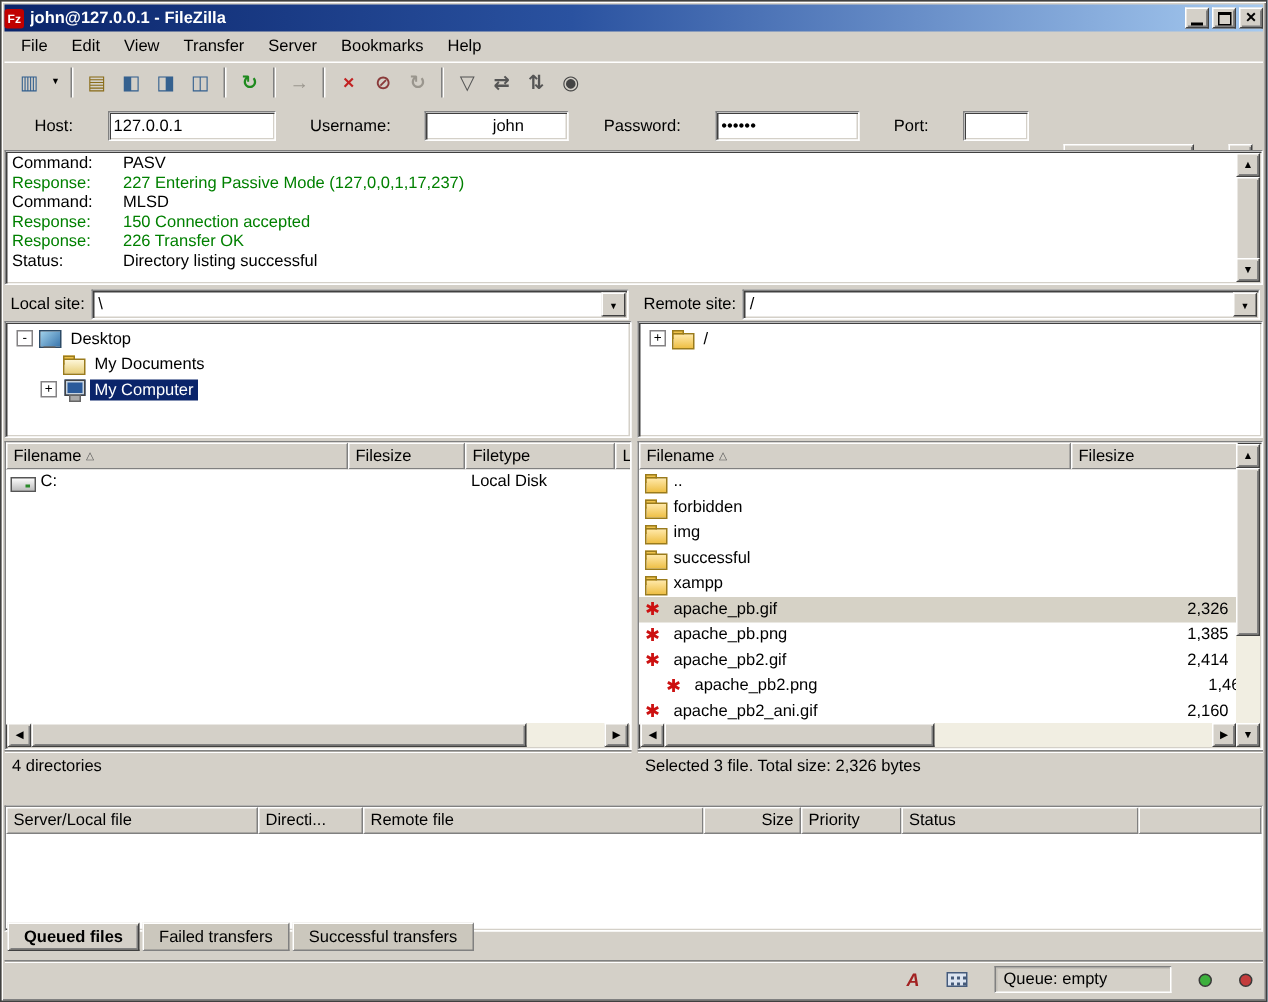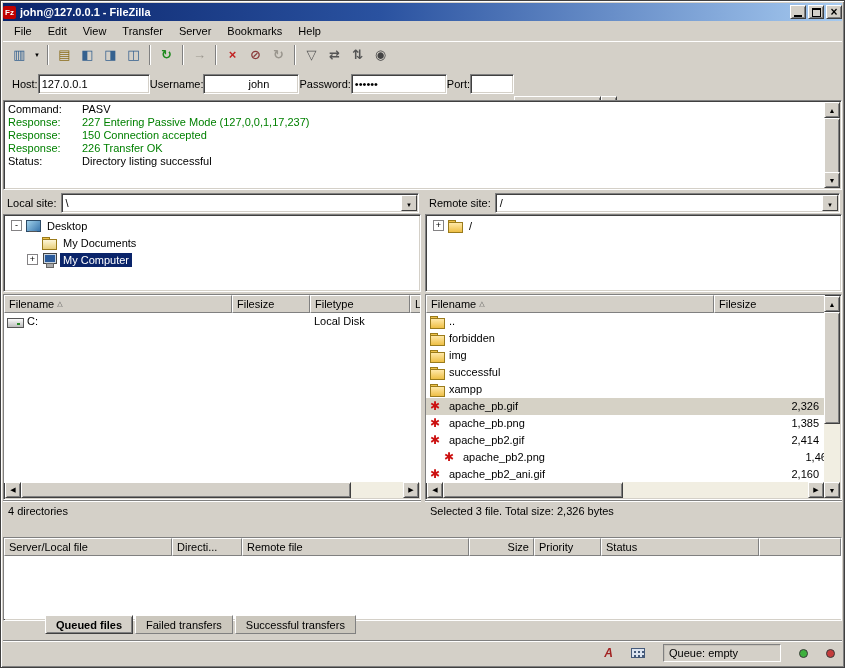--- a/index.html
+++ b/index.html
@@ -28,21 +28,21 @@
   .menu-item{padding:3px 8px;}
   .toolbar{position:absolute;left:2px;right:2px;top:40px;height:27px;display:flex;align-items:center;padding-left:5px;
            border-top:1px solid #fff;}
   .tbtn{width:23px;height:23px;display:flex;align-items:center;justify-content:center;}
   .tglyph{font-size:13px;line-height:14px;font-weight:bold;}
   .tdrop{width:12px;height:23px;display:flex;align-items:center;justify-content:center;}
   .tdrop::after,.dd-arrow::before{content:"▼";font-size:6px;line-height:6px;}
   .tsep{width:2px;height:20px;border-left:1px solid #808080;border-right:1px solid #fff;margin:0 4px;}
 
   
-  .quickbar{position:absolute;left:4px;right:2px;top:67px;height:31px;display:flex;align-items:center;gap:0;padding:0 7px;}
+  .quickbar{position:absolute;left:15px;right:2px;top:67px;height:31px;display:flex;align-items:center;gap:23px;padding:0 7px;}
   .qinput{height:20px;background:#fff;font:11px "Liberation Sans",sans-serif;padding:0 3px;outline:none;
           border:1px solid;border-color:#808080 #fff #fff #808080;box-shadow:inset 1px 1px 0 #404040,inset -1px -1px 0 #d4d0c8;}
   .qi-host{width:112px;} .qi-user{width:96px;padding-left:44px;} .qi-pass{width:96px;} .qi-port{width:44px;}
   .btn{height:22px;background:#d4d0c8;font:11px "Liberation Sans",sans-serif;padding:0 9px;
        border:1px solid;border-color:#fff #404040 #404040 #fff;box-shadow:inset 1px 1px 0 #d4d0c8,inset -1px -1px 0 #808080;margin-top:47px;}
   .btn-dd{width:16px;padding:0;}
 
   
   .logpane{position:absolute;left:2px;right:2px;top:99px;height:90px;background:#fff;}
   .loglines{position:absolute;left:1px;top:1px;right:17px;bottom:1px;padding:1px 3px;overflow:hidden;}
@@ -129,21 +129,21 @@
 
   
   .panestatus{position:absolute;top:499px;height:21px;padding:4px 5px 0;border-top:1px solid #808080;
               box-shadow:inset 0 1px 0 #fff;white-space:nowrap;overflow:hidden;}
   .panestatus.local{left:2px;width:418px;}
   .panestatus.remote{left:424px;right:2px;}
   .queuepane{position:absolute;left:2px;right:2px;top:536px;height:84px;background:#fff;}
   .qbody{height:63px;background:#fff;}
 
   
-  .tabs{position:absolute;left:2px;top:614px;height:19px;display:flex;gap:2px;padding-left:18px;margin-left:24px;}
+  .tabs{position:absolute;left:2px;top:614px;height:19px;display:flex;gap:2px;padding-left:2px;}
   .tab{height:19px;padding:3px 10px 0;background:#cbc7bd;white-space:nowrap;
        border:1px solid;border-color:#fff #808080 #808080 #fff;}
   .tab.active{background:#d4d0c8;font-weight:bold;border-color:#fff #404040 #404040 #fff;
               box-shadow:inset 1px 1px 0 #d4d0c8,inset -1px -1px 0 #808080;}
 
   
   .statusbar{position:absolute;left:2px;right:2px;bottom:2px;height:25px;display:flex;align-items:center;gap:18px;
              padding:0 7px;border-top:1px solid #808080;box-shadow:inset 0 1px 0 #fff;}
   .sb-spacer{flex:1;}
   .ascii-ind::before{content:"A";font-weight:bold;font-style:italic;font-size:12px;color:#a22222;}
@@ -246,20 +246,21 @@
     <span class="qlabel">Port:</span>
     <input class="qinput qi-port" value="" style="">
     <button class="btn">Quickconnect</button>
       <button class="btn btn-dd"><span class="dd-arrow"></span></button>
   </div>
 
   <div class="logpane sunken">
     <div class="loglines" id="loglines">
         <div class="logline" style="color: rgb(0, 0, 0);"><span class="logpfx">Command:</span><span class="logtxt">PASV</span></div>
         <div class="logline" style="color: rgb(0, 128, 0);"><span class="logpfx">Response:</span><span class="logtxt">227 Entering Passive Mode (127,0,0,1,17,237)</span></div>
+        <div class="logline" style="color: rgb(0, 0, 0);"><span class="logpfx">Command:</span><span class="logtxt">MLSD</span></div>
         <div class="logline" style="color: rgb(0, 128, 0);"><span class="logpfx">Response:</span><span class="logtxt">150 Connection accepted</span></div>
         <div class="logline" style="color: rgb(0, 128, 0);"><span class="logpfx">Response:</span><span class="logtxt">226 Transfer OK</span></div>
         <div class="logline" style="color: rgb(0, 0, 0);"><span class="logpfx">Status:</span><span class="logtxt">Directory listing successful</span></div>
       </div>
     <div class="sb v" style="top:1px;bottom:1px;right:1px;">
       <span class="sbtn up"></span>
       <span class="sthumb" style="top:16px;height:56px;"></span>
       <span class="sbtn down"></span>
     </div>
   </div>

